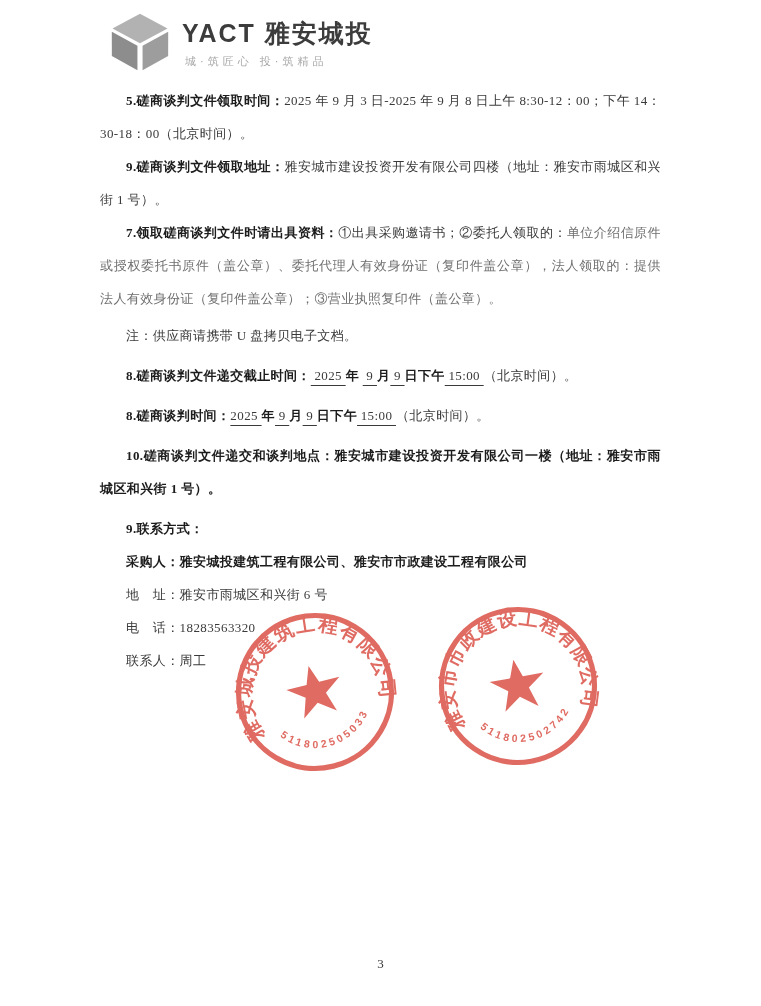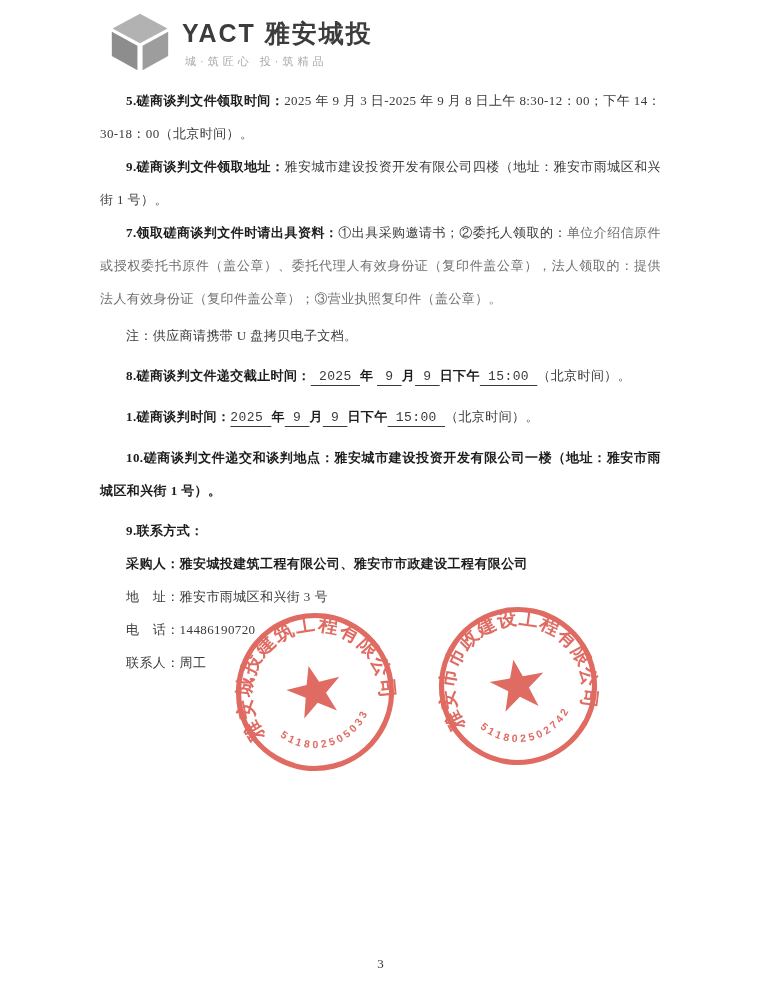--- a/index.html
+++ b/index.html
@@ -31,21 +31,21 @@
     font-size:13px; line-height:33px; letter-spacing:0.4px;
     text-align:justify; color:#3a3a3a;
   }
   .para { margin:0; text-indent:2em; }
   .para.note { margin-top:4px; }
   .para.gap  { margin-top:7px; }
   .para.contact { }
   .sb { font-weight:700; color:#1c1c1c; }
   .sr { color:#3a3a3a; }
   .sl { color:#6e6e6e; }
-  .su { color:#3a3a3a; text-decoration:underline; text-underline-offset:5px; text-decoration-thickness:1px;font-family:Liberation Mono, monospace; }
+  .su { color:#3a3a3a; text-decoration:underline; text-underline-offset:5px; text-decoration-thickness:1px; }
 
   
   .stamp {
     position:absolute; width:172px; height:172px;
     mix-blend-mode:multiply; opacity:0.82;
     color:#d84a3f;
     pointer-events:none;
   }
   .stamp-1 { left:229px; top:606px; transform:rotate(-14deg); }
   .stamp-2 { left:432px; top:600px; transform:rotate(-10deg); }
@@ -78,26 +78,26 @@
       <div class="logo-tagline">城·筑匠心  投·筑精品</div>
     </div>
   </div>
 
   <div class="content">
       <p class="para"><span class="sb">5.磋商谈判文件领取时间：</span><span class="sr">2025 年 9 月 3 日-2025 年 9 月 8 日上午 8:30-12：00；下午 14：30-18：00（北京时间）。</span></p>
       <p class="para"><span class="sb">9.磋商谈判文件领取地址：</span><span class="sr">雅安城市建设投资开发有限公司四楼（地址：雅安市雨城区和兴街 1 号）。</span></p>
       <p class="para"><span class="sb">7.领取磋商谈判文件时请出具资料：</span><span class="sr">①出具采购邀请书；②委托人领取的：</span><span class="sl">单位介绍信原件或授权委托书原件（盖公章）、委托代理人有效身份证（复印件盖公章），法人领取的：提供法人有效身份证（复印件盖公章）；③营业执照复印件（盖公章）。</span></p>
       <p class="para note"><span class="sr">注：供应商请携带 U 盘拷贝电子文档。</span></p>
       <p class="para gap"><span class="sb">8.磋商谈判文件递交截止时间：</span><span class="su">&nbsp;2025&nbsp;</span><span class="sb">年&nbsp;</span><span class="su">&nbsp;9&nbsp;</span><span class="sb">月</span><span class="su">&nbsp;9&nbsp;</span><span class="sb">日下午</span><span class="su">&nbsp;15:00&nbsp;</span><span class="sr">（北京时间）。</span></p>
-      <p class="para gap"><span class="sb">1.磋商谈判时间：</span><span class="su">2025&nbsp;</span><span class="sb">年</span><span class="su">&nbsp;9&nbsp;</span><span class="sb">月</span><span class="su">&nbsp;9&nbsp;</span><span class="sb">日下午</span><span class="su">&nbsp;15:00&nbsp;</span><span class="sr">（北京时间）。</span></p>
+      <p class="para gap"><span class="sb">8.磋商谈判时间：</span><span class="su">2025&nbsp;</span><span class="sb">年</span><span class="su">&nbsp;9&nbsp;</span><span class="sb">月</span><span class="su">&nbsp;9&nbsp;</span><span class="sb">日下午</span><span class="su">&nbsp;15:00&nbsp;</span><span class="sr">（北京时间）。</span></p>
       <p class="para gap"><span class="sb">10.磋商谈判文件递交和谈判地点：雅安城市建设投资开发有限公司一楼（地址：雅安市雨城区和兴街 1 号）。</span></p>
       <p class="para gap"><span class="sb">9.联系方式：</span></p>
       <p class="para contact"><span class="sb">采购人：雅安城投建筑工程有限公司、雅安市市政建设工程有限公司</span></p>
-      <p class="para contact"><span class="sr">地　址：雅安市雨城区和兴街 3 号</span></p>
-      <p class="para contact"><span class="sr">电　话：14486190720</span></p>
+      <p class="para contact"><span class="sr">地　址：雅安市雨城区和兴街 6 号</span></p>
+      <p class="para contact"><span class="sr">电　话：18283563320</span></p>
       <p class="para contact"><span class="sr">联系人：周工</span></p>
     </div>
 
   <div class="stamp stamp-1">
     <svg viewBox="-90 -90 180 180">
       <circle r="80" fill="none" stroke="currentColor" stroke-width="5.5"></circle>
       <path id="arcTop1" d="M -62 32 A 68 68 0 1 1 62 32" fill="none"></path>
       <text font-size="20.5"><textPath href="#arcTop1" startOffset="0" textLength="262" lengthAdjust="spacing">雅安城投建筑工程有限公司</textPath></text>
       <path id="arcBot1" d="M -47 36 A 60 60 0 0 0 47 36" fill="none"></path>
       <text font-size="11" font-weight="400"><textPath href="#arcBot1" startOffset="0" textLength="118" lengthAdjust="spacing">5118025050330</textPath></text>

